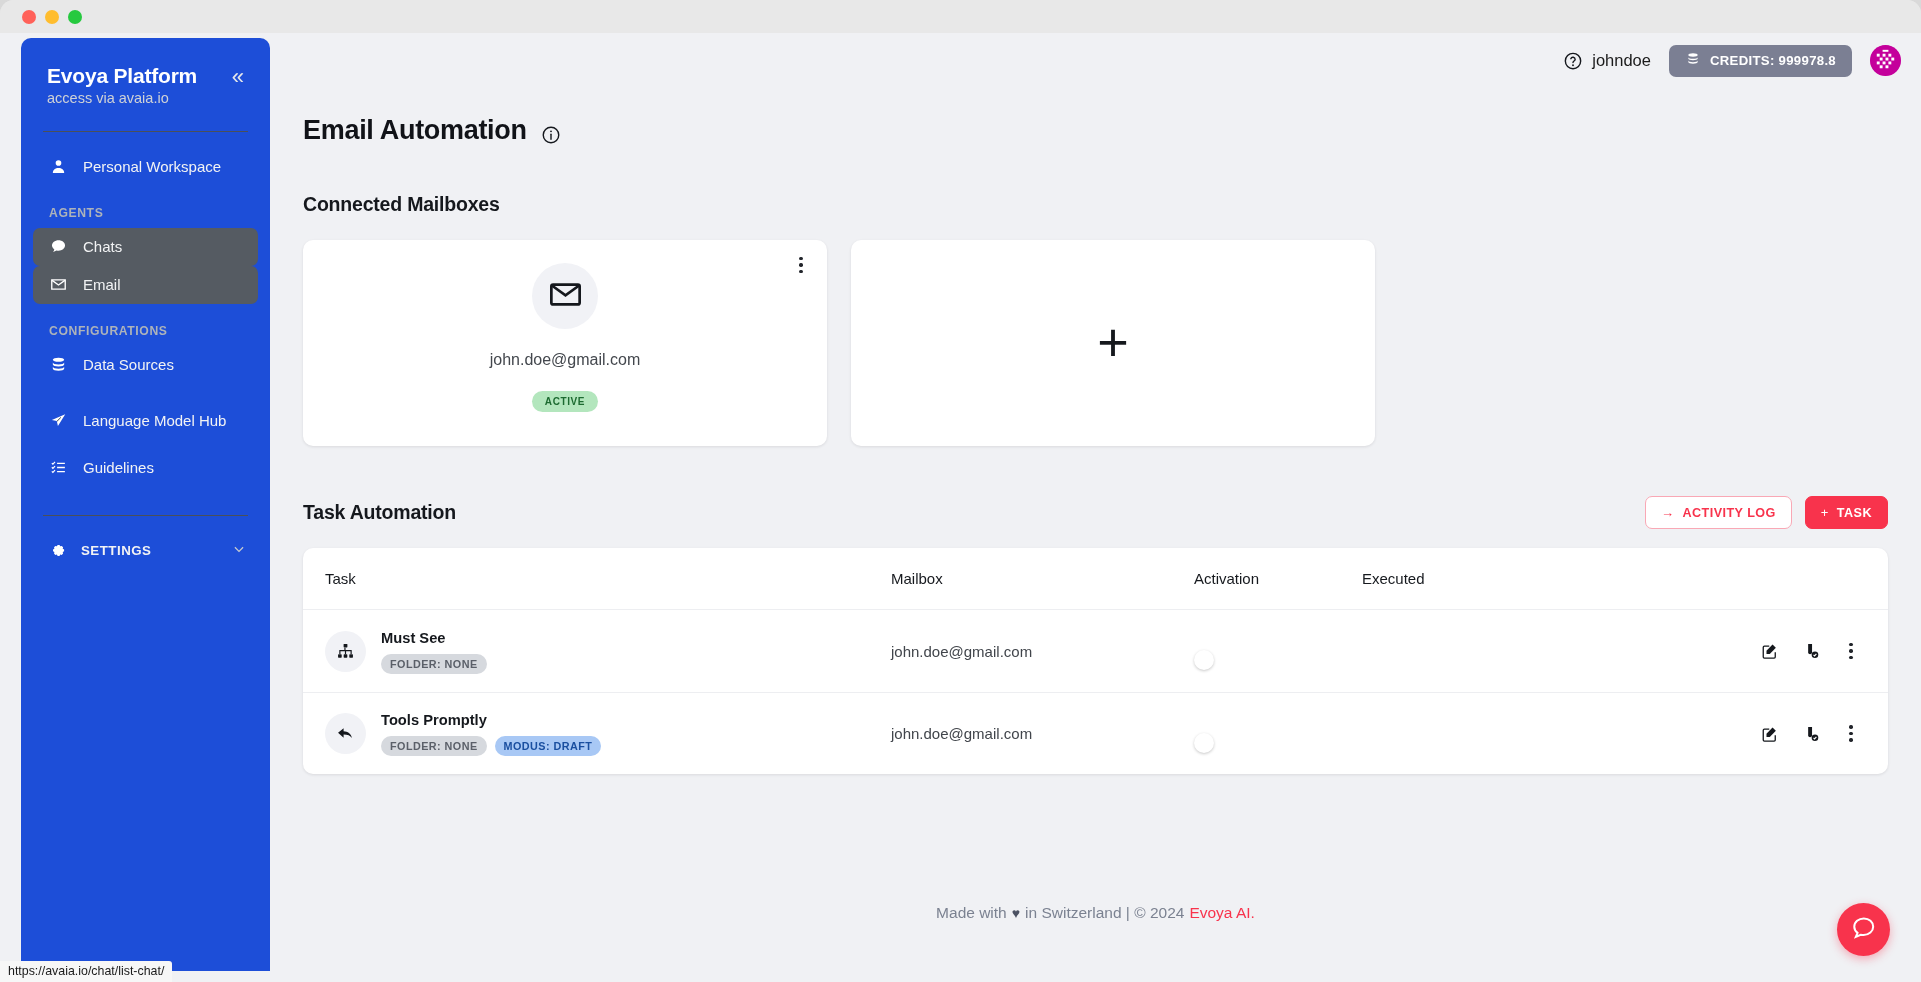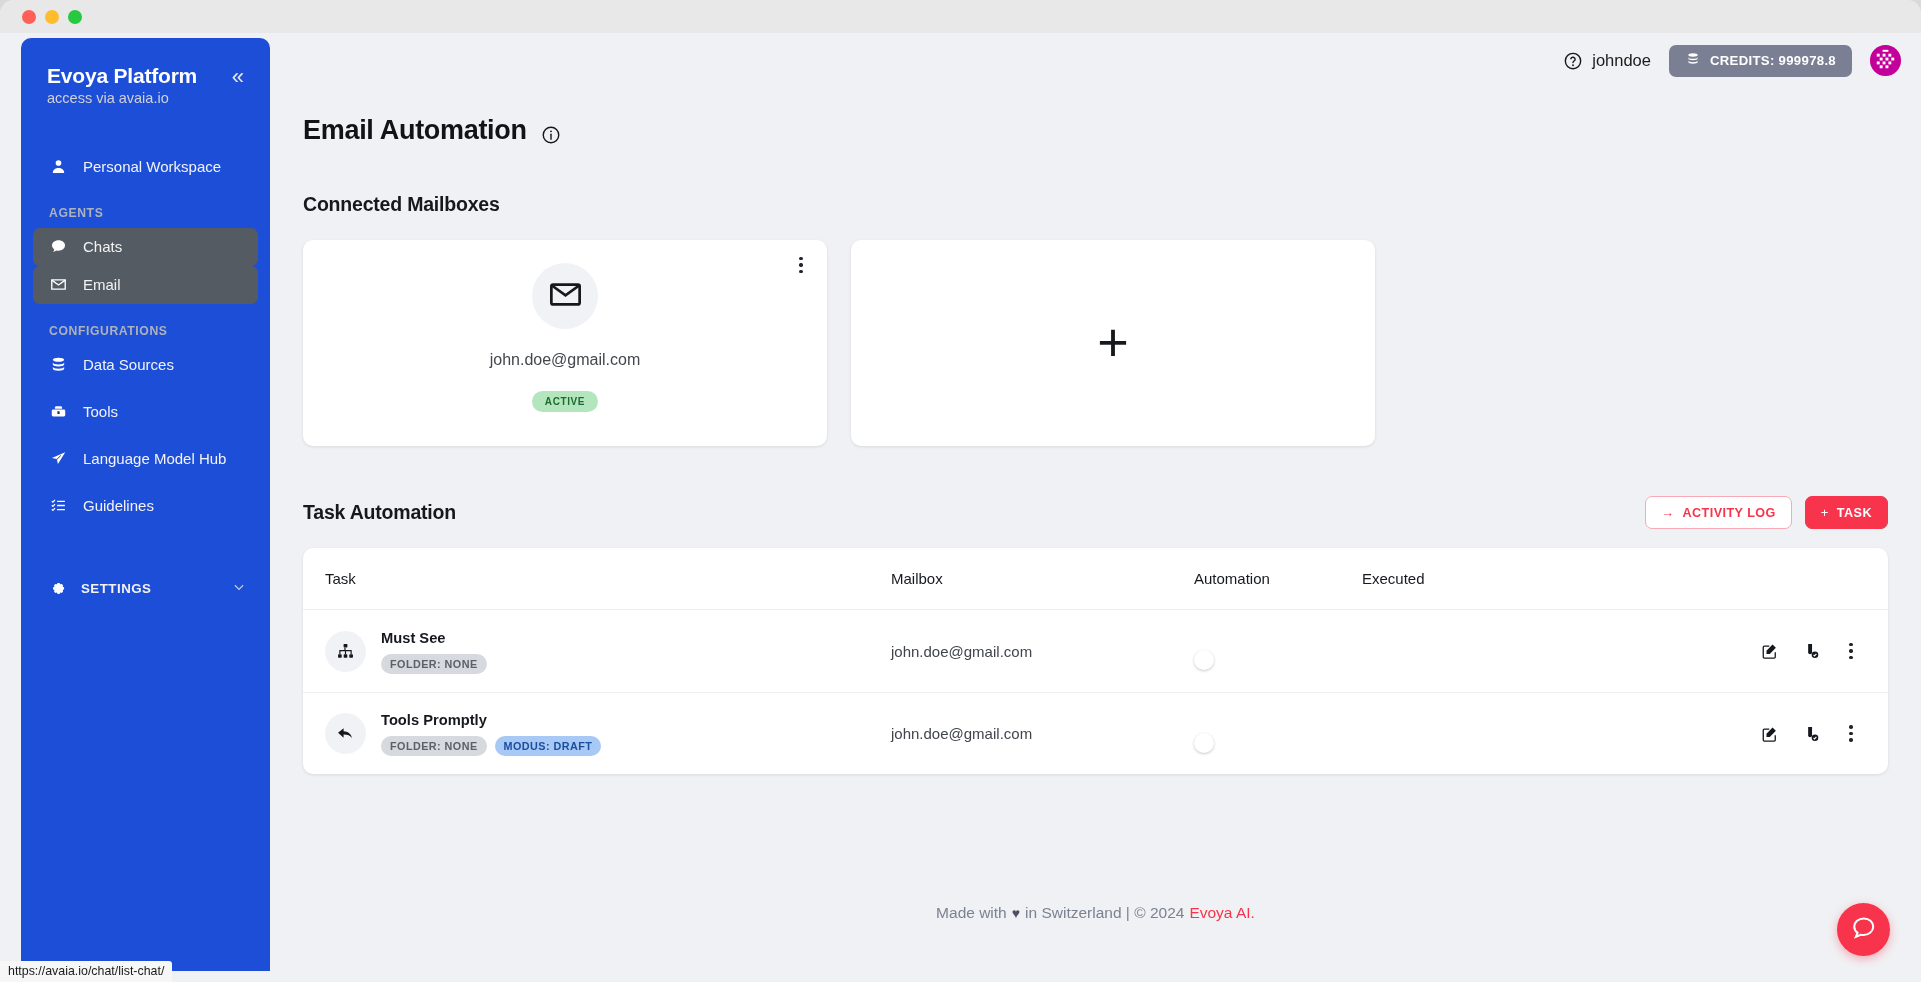--- a/index.html
+++ b/index.html
@@ -307,30 +307,20 @@
               <ellipse cx="12" cy="5.3" rx="8" ry="2.8"></ellipse>
               <path d="M4 9.3c0 1.5 3.6 2.8 8 2.8s8-1.3 8-2.8v2.6c0 1.5-3.6 2.8-8 2.8s-8-1.3-8-2.8z"></path>
               <path d="M4 15.3c0 1.5 3.6 2.8 8 2.8s8-1.3 8-2.8v2.6c0 1.5-3.6 2.8-8 2.8s-8-1.3-8-2.8z"></path>
             </svg>
         </span>
         <span>Data Sources</span>
       </div>
 
       <div class="sb-gap"></div>
 
-      <div class="sb-item">
-        <span class="ic">
-          <svg viewBox="0 0 24 24">
-              <path d="M9 4.5h6a2 2 0 012 2v1.5H7V6.5a2 2 0 012-2z"></path>
-              <rect x="2.5" y="9" width="19" height="10" rx="2"></rect>
-              <rect x="10.4" y="11.6" width="3.2" height="4" fill="#343a40"></rect>
-            </svg>
-        </span>
-        <span>Tools</span>
-      </div>
 
       <div class="sb-gap"></div>
 
       <div class="sb-item">
         <span class="ic">
           <svg viewBox="0 0 24 24">
               <path d="M21.5 3L2.6 11.2l7 1.6 1.6 7z"></path>
               <path d="M9.9 13.1l5.4-5.4" stroke="#343a40" stroke-width="1.4"></path>
             </svg>
         </span>
@@ -461,21 +451,21 @@
               <span>TASK</span>
             </span>
           </div>
         </div>
 
         <div id="task-table">
 
           <div class="t-row" id="t-head">
             <div class="cell c-task">Task</div>
             <div class="cell c-mail">Mailbox</div>
-            <div class="cell c-act">Automation</div>
+            <div class="cell c-act">Activation</div>
             <div class="cell c-exec">Executed</div>
             <div class="cell c-ops"></div>
           </div>
 
           <div class="t-row t-body-row">
             <div class="cell c-task">
               <div class="task-main">
                 <span class="task-ic">
                   <svg viewBox="0 0 24 24">
                       <rect x="9.6" y="2.6" width="4.8" height="4.2" rx="0.7"></rect>

